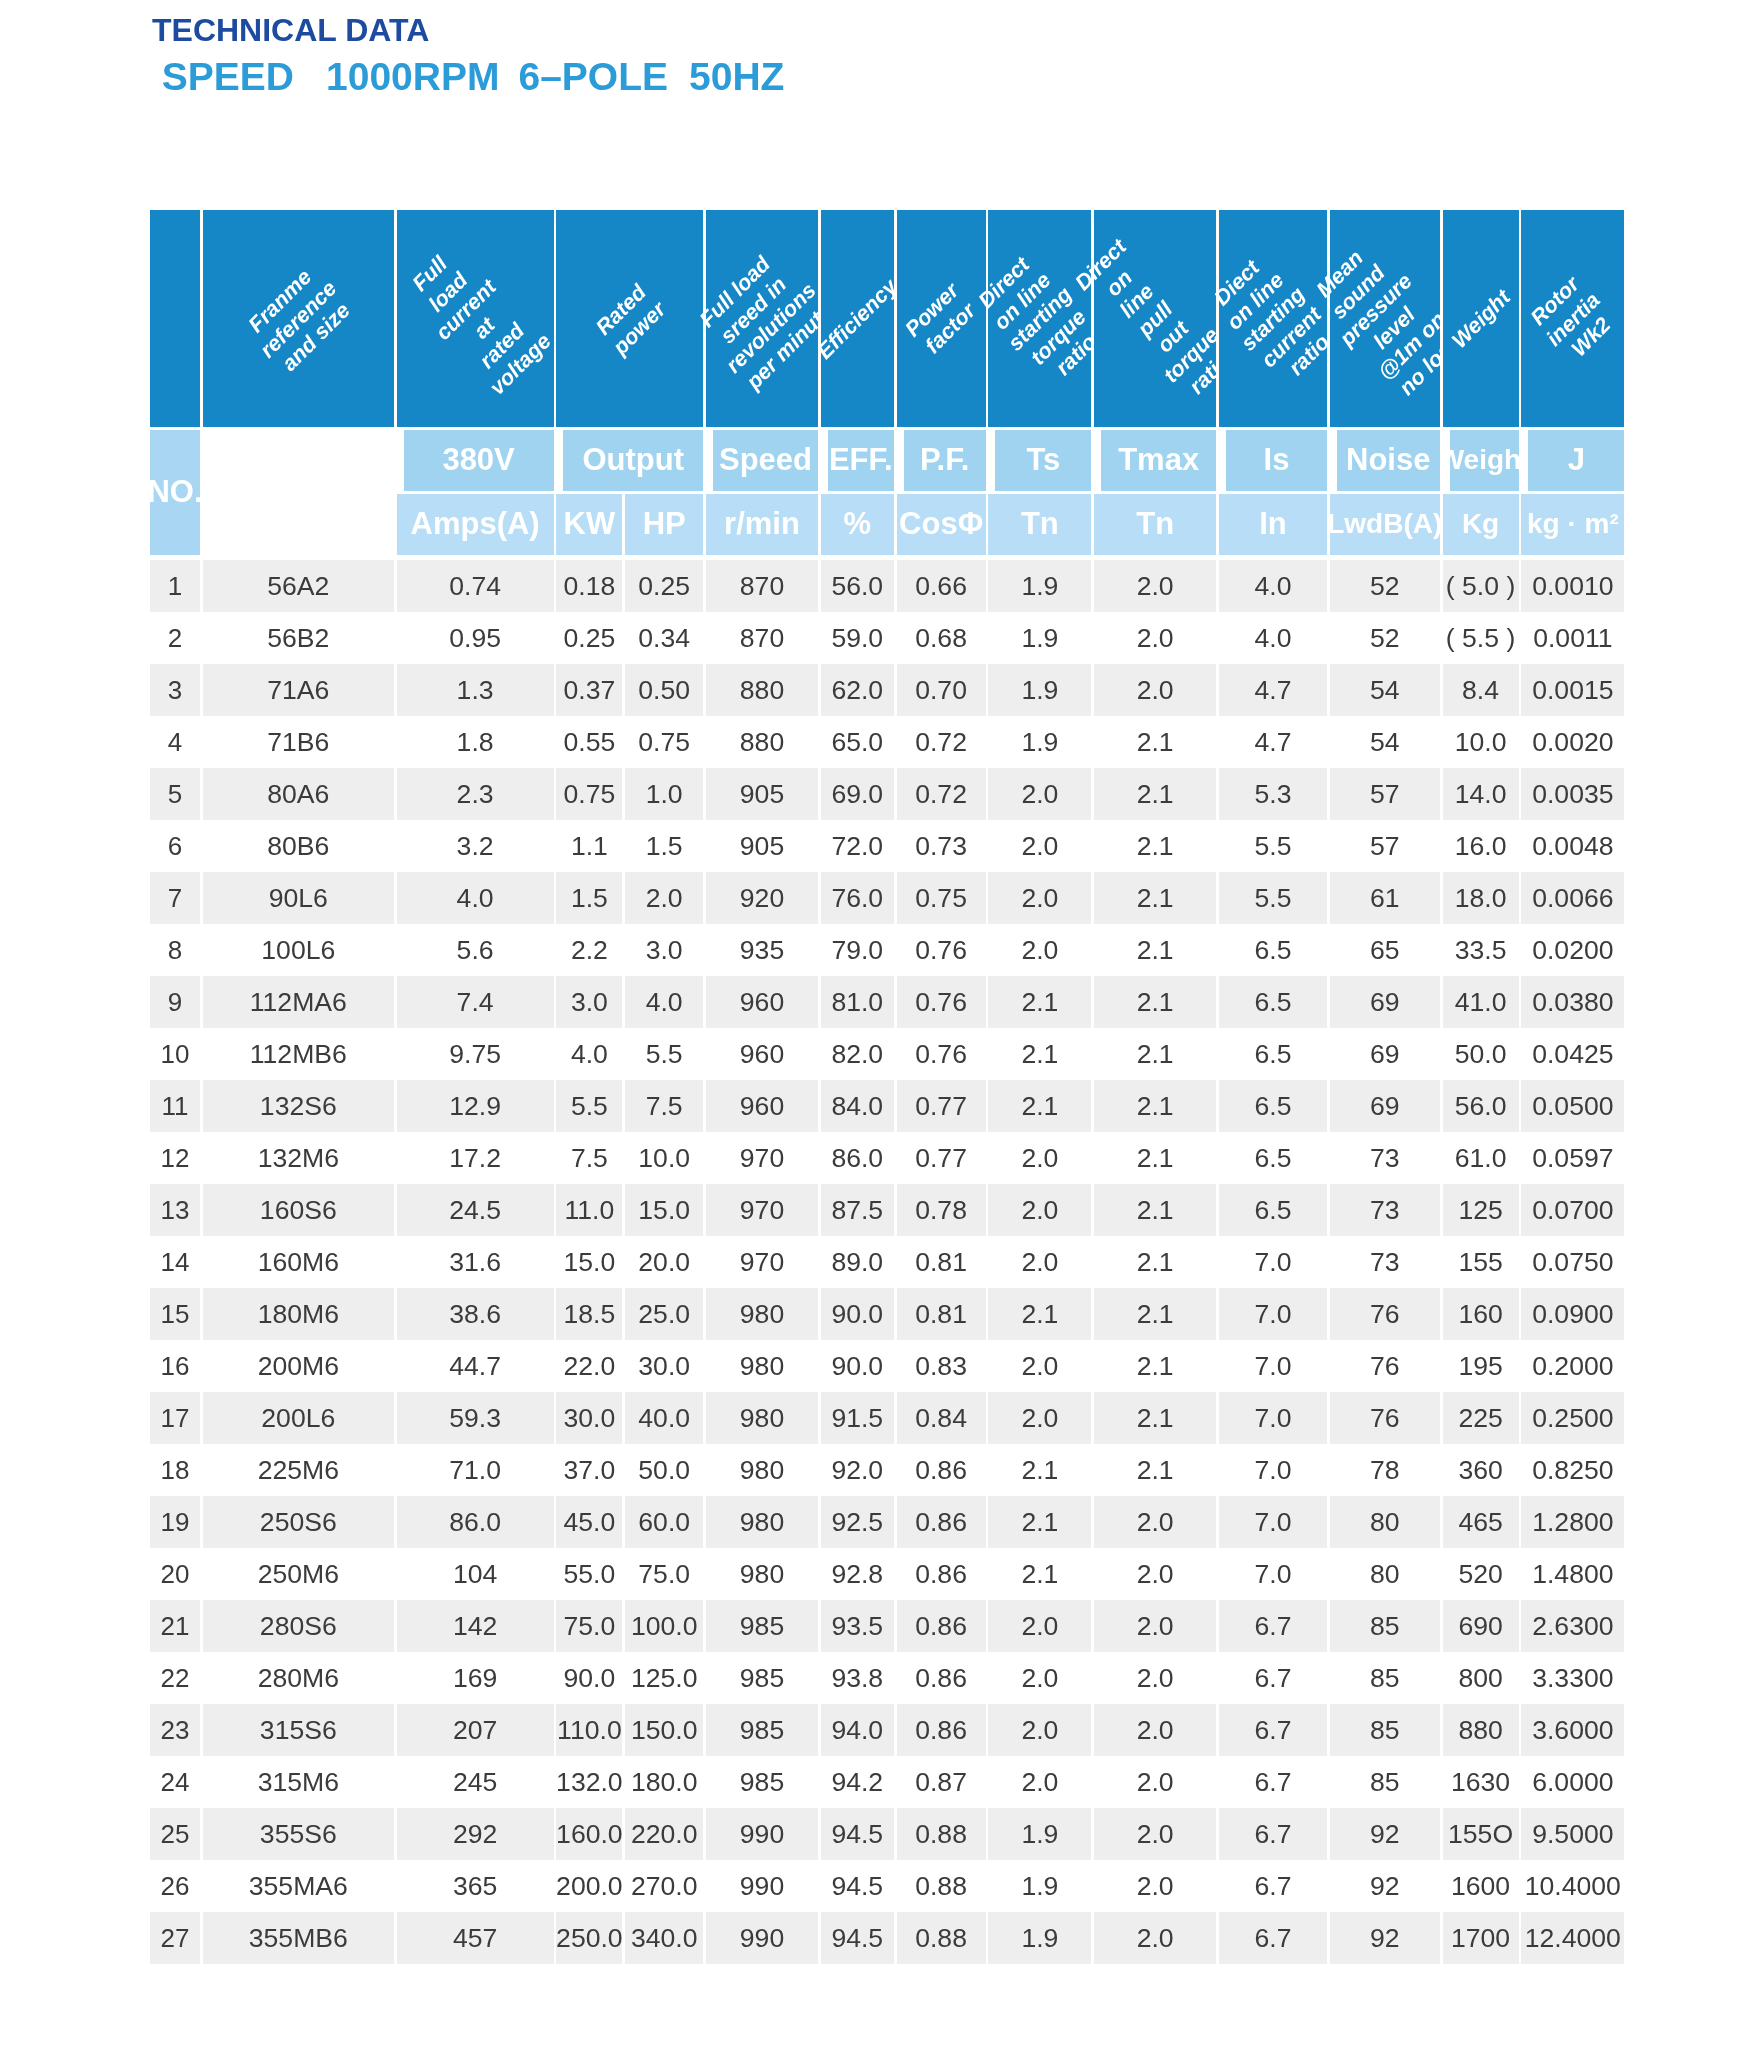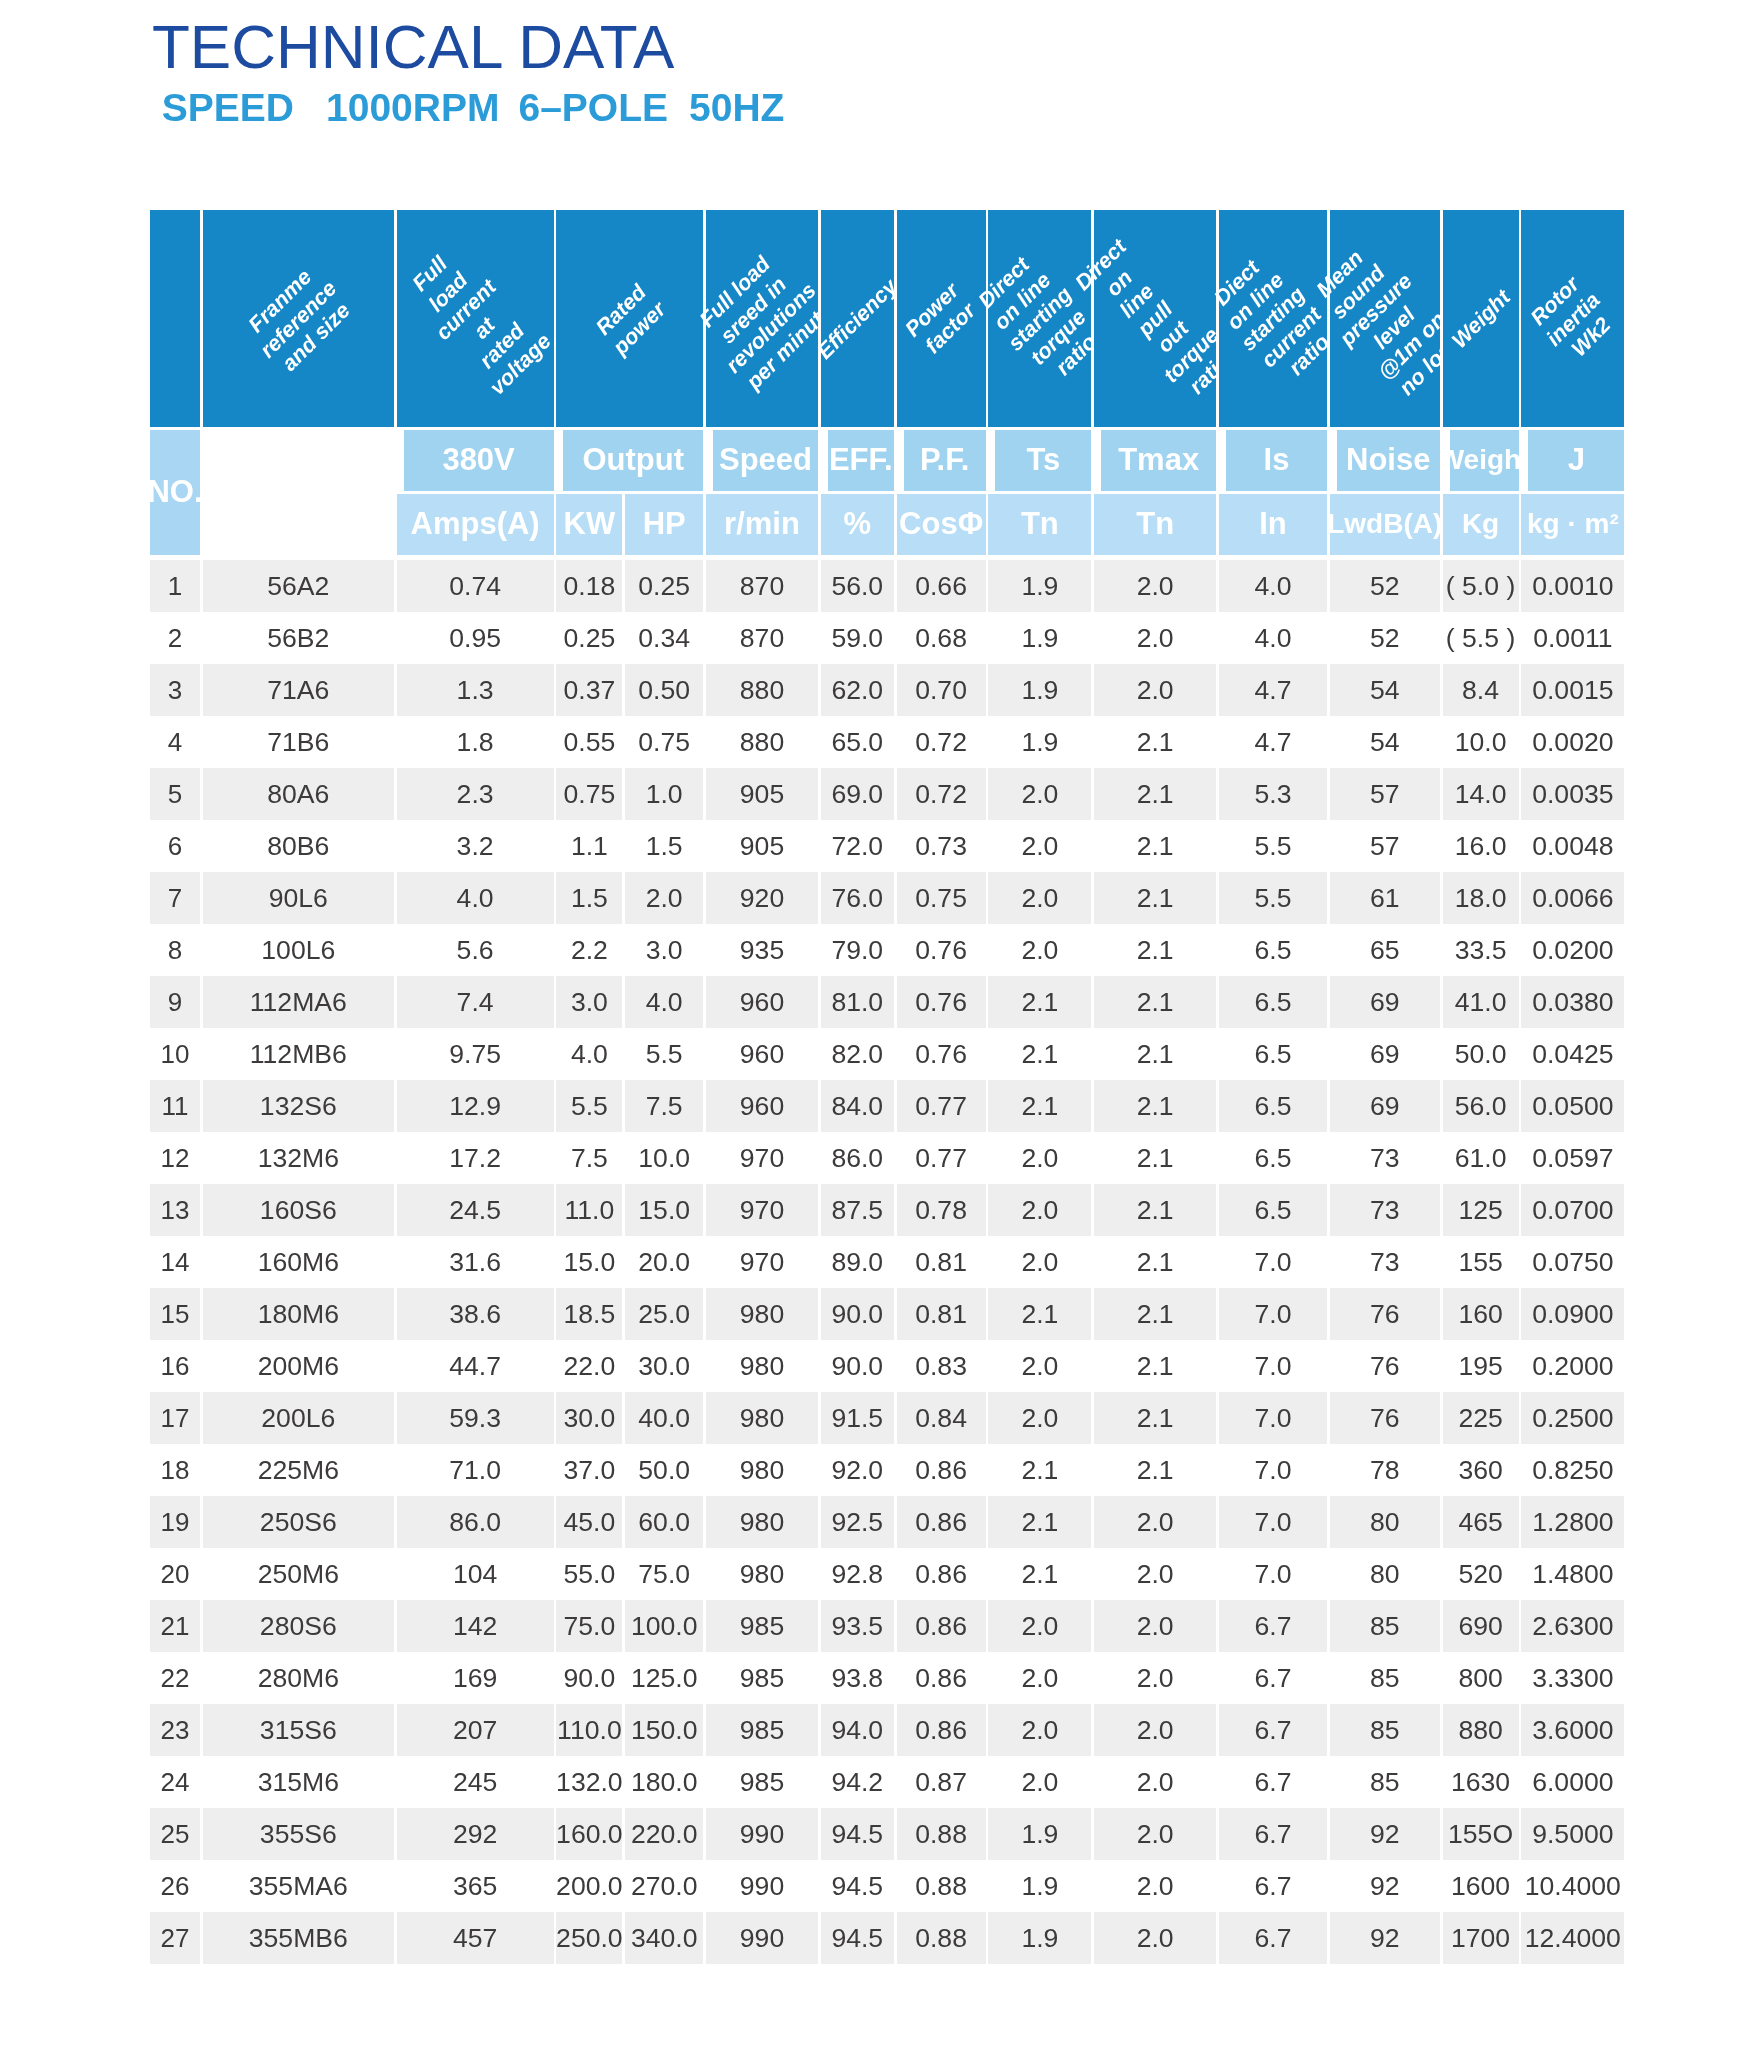--- a/index.html
+++ b/index.html
@@ -16,21 +16,21 @@
     --band2:#b7def6;
     --bandno:#a9d7f3;
     --row-alt:#eeeeee;
     --title-navy:#1c4ba0;
     --subtitle-azure:#2b9cd8;
     --data-text:#3d3a3a;
     --cols:50px 191px 157px 66px 78px 112px 73px 89px 103px 122px 108px 110px 76px 103px;
   }
   .doc-header { position:absolute; left:152px; top:14px; }
   .page-title {
-    font-size:62px; font-weight:400; color:var(--title-navy);
+    font-size:32px; font-weight:700; color:var(--title-navy);
     letter-spacing:0px; line-height:1.05; white-space:nowrap;
   }
   .page-subtitle {
     display:flex; align-items:baseline; margin-top:7px; margin-left:9.8px;
     font-size:39px; font-weight:700; color:var(--subtitle-azure); white-space:nowrap;
   }
   .page-subtitle span:nth-child(2){ margin-left:32px; }
   .page-subtitle span:nth-child(3){ margin-left:19px; }
   .page-subtitle span:nth-child(4){ margin-left:21px; }
 

